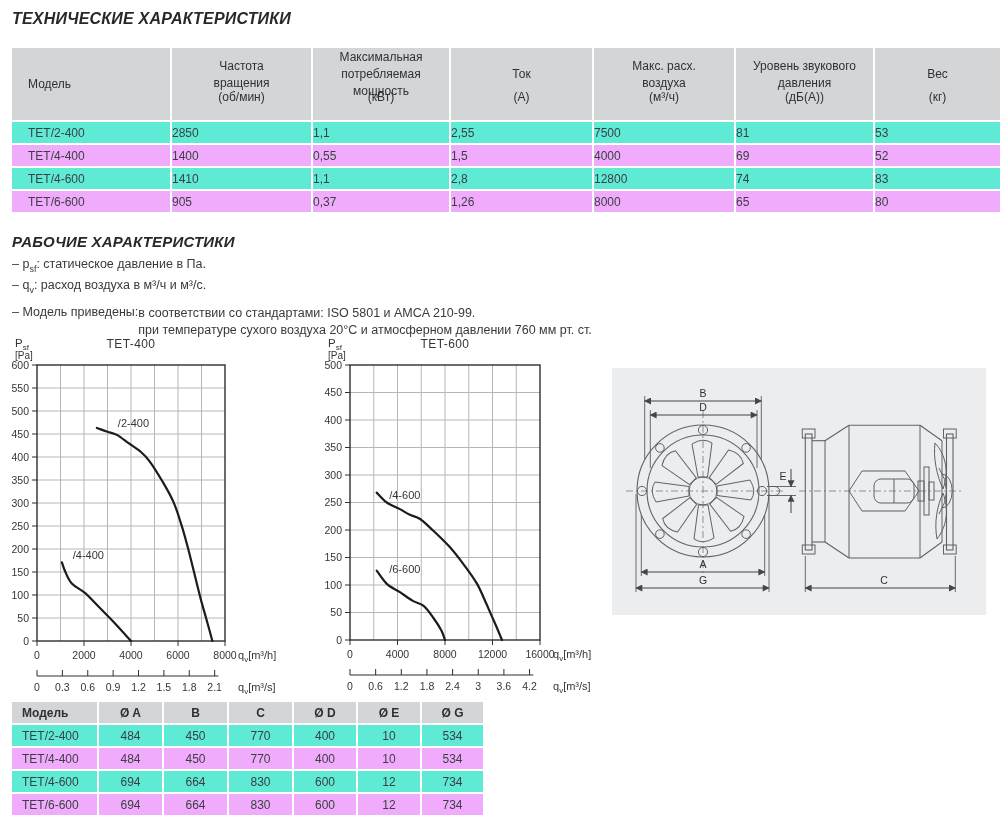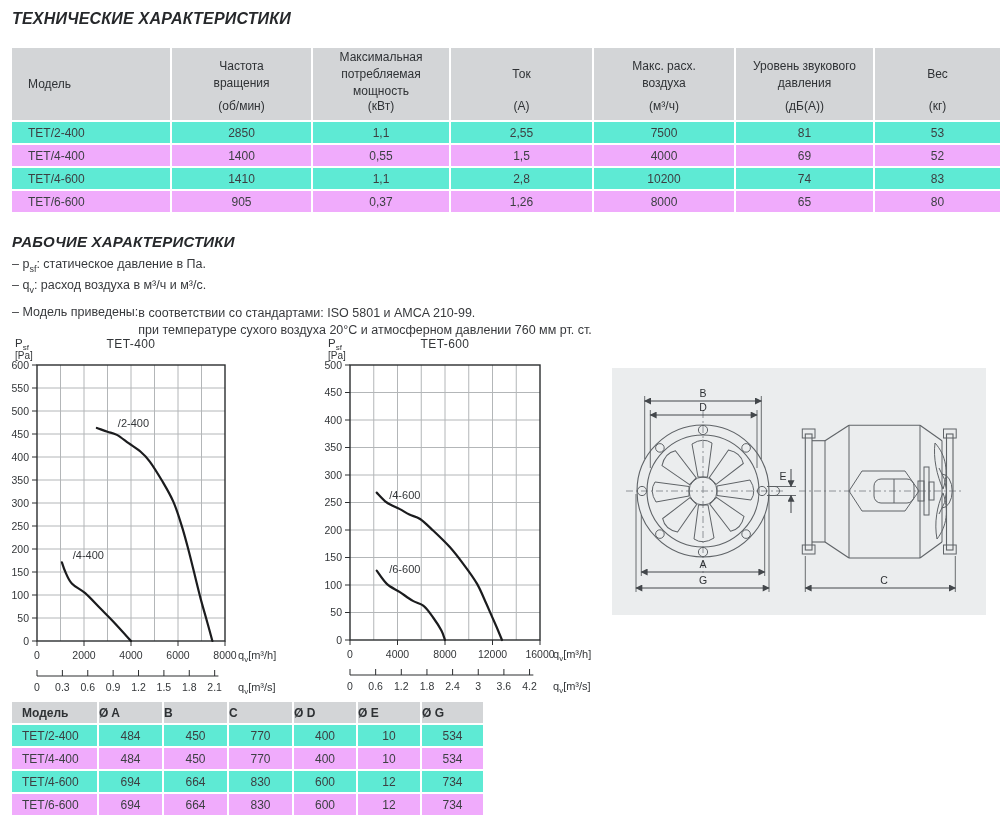--- a/index.html
+++ b/index.html
@@ -19,23 +19,23 @@
     position:absolute;left:10px;top:46px;width:978px;border-collapse:separate;border-spacing:2px;
     table-layout:fixed;font-size:12px;
   }
   table.spec th{
     background:#d3d5d7;font-weight:400;color:#2f3235;height:72px;padding:0;position:relative;
   }
   table.spec th .hname{
     position:absolute;left:4px;right:4px;top:6px;bottom:25px;display:flex;align-items:center;justify-content:center;
     line-height:17px;white-space:pre-line;text-align:center;
   }
-  table.spec th .hunit{position:absolute;left:0;right:0;bottom:7px;text-align:center;margin-top:16px;}
+  table.spec th .hunit{position:absolute;left:0;right:0;bottom:16px;text-align:center;margin-top:16px;}
   table.spec th.model .hname{justify-content:flex-start;left:16px;bottom:6px;text-align:left;}
-  table.spec td{height:21px;text-align:center;padding:0;}
+  table.spec td{height:21px;text-align:left;padding:0;}
   table.spec td.model{text-align:left;padding-left:16px;}
   tr.ra td{background:#5eead4;}
   tr.rb td{background:#f0abfc;}
 
   
   .notes{position:absolute;left:12px;top:256px;font-size:12.5px;color:#37393c;}
   .note-line{line-height:16.5px;white-space:nowrap;}
   .notes sub{font-size:9px;}
   .note-flex{display:flex;margin-top:7px;}
   .ncont{line-height:16.5px;}
@@ -54,21 +54,21 @@
   .dim{stroke:#43474b;stroke-width:1;fill:none;}
   .ext{stroke:#595d61;stroke-width:.9;fill:none;}
   .dsh{stroke:#85898d;stroke-width:.9;fill:none;stroke-dasharray:7 3 2 3;}
   .lbl{font-size:10.5px;fill:#2f3235;font-family:"Liberation Sans","DejaVu Sans",sans-serif;}
 
   
   table.dims{
     position:absolute;left:10px;top:700px;width:459px;border-collapse:separate;border-spacing:2px;
     table-layout:fixed;font-size:12px;
   }
-  table.dims th{background:#d3d5d7;font-weight:700;color:#2e3134;height:21px;text-align:left;padding:0;}
+  table.dims th{background:#d3d5d7;font-weight:700;color:#2e3134;height:21px;text-align:center;padding:0;}
   table.dims th.model{text-align:left;padding-left:10px;}
   table.dims td{height:21px;text-align:center;padding:0;}
   table.dims td.model{text-align:left;padding-left:10px;}
 </style>
 </head>
 <body>
 
 <h1 class="title" id="tech-title">ТЕХНИЧЕСКИЕ ХАРАКТЕРИСТИКИ</h1>
 
 <table class="spec">
@@ -134,21 +134,21 @@
         <td>1,5</td>
         <td>4000</td>
         <td>69</td>
         <td>52</td>
       </tr>
       <tr class="ra">
         <td class="model">ТЕТ/4-600</td>
         <td>1410</td>
         <td>1,1</td>
         <td>2,8</td>
-        <td>10200</td>
+        <td>12800</td>
         <td>74</td>
         <td>83</td>
       </tr>
       <tr class="rb">
         <td class="model">ТЕТ/6-600</td>
         <td>905</td>
         <td>0,37</td>
         <td>1,26</td>
         <td>8000</td>
         <td>65</td>

